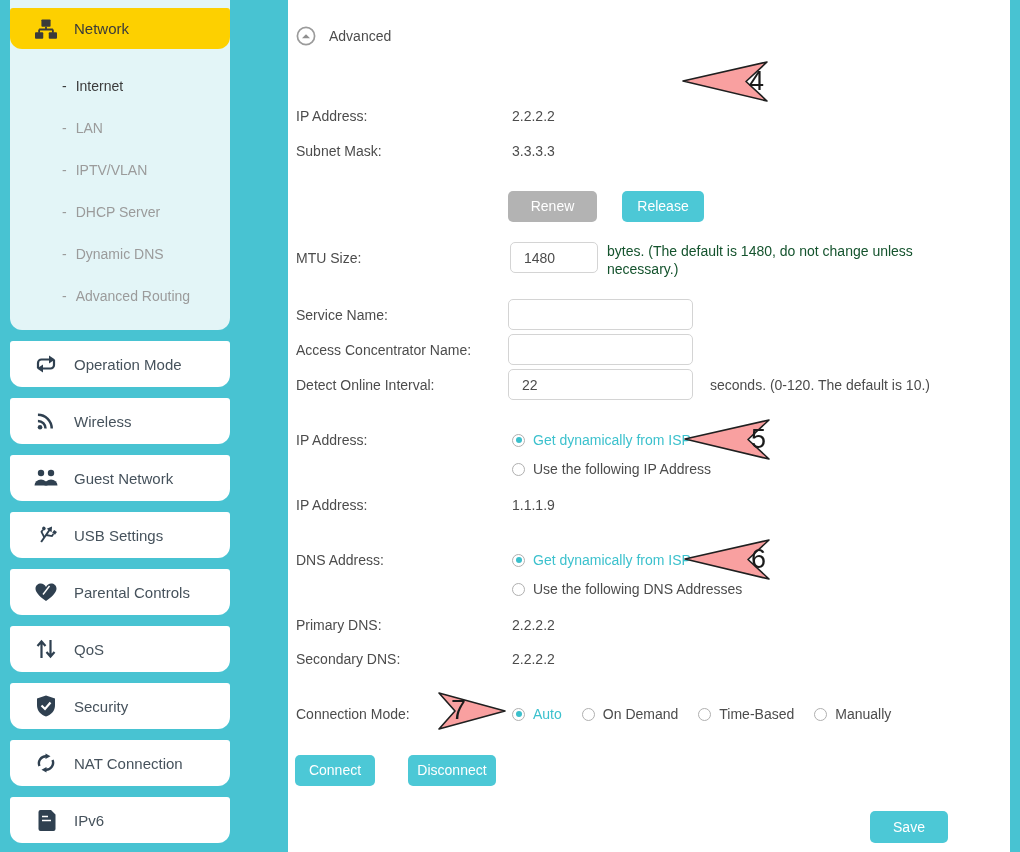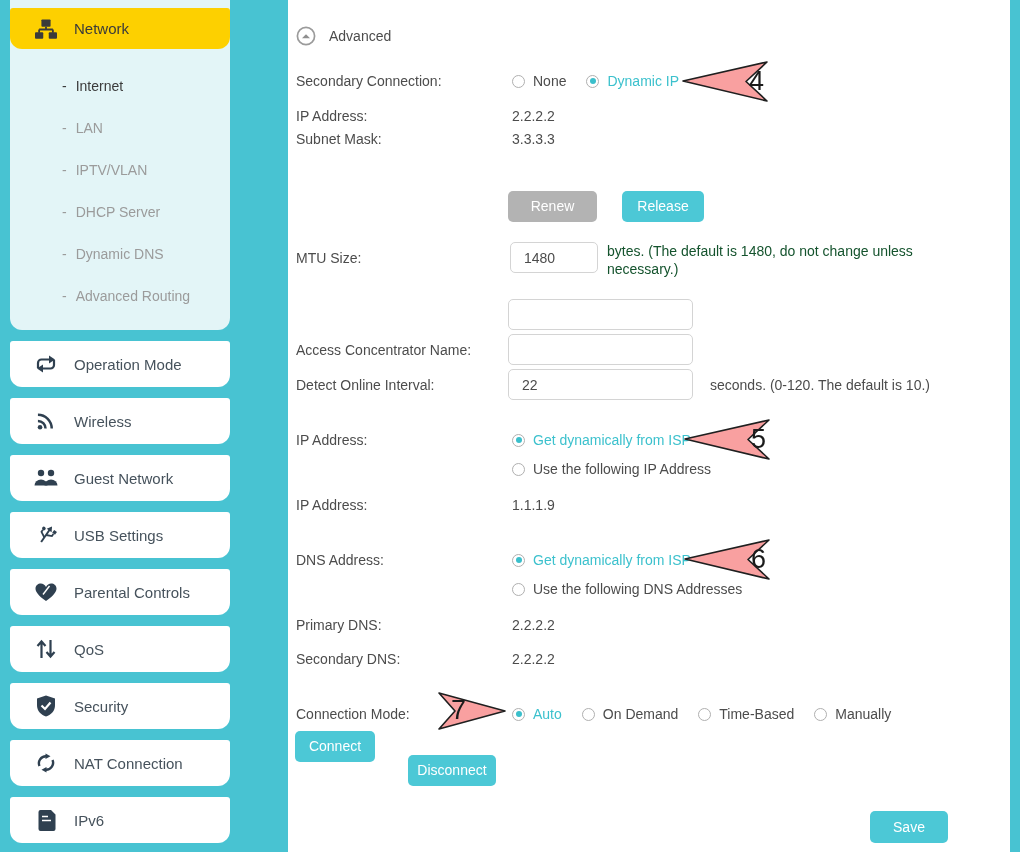--- a/index.html
+++ b/index.html
@@ -66,53 +66,43 @@
 <div class="main-panel">
 
   <div class="adv-header">
     <svg width="20" height="20" viewBox="0 0 20 20">
       <circle cx="10" cy="10" r="8.6" fill="#ffffff" stroke="#9b9b9b" stroke-width="1.7"></circle>
       <path d="M6 12.2 L10 8.2 L14 12.2 Z" fill="#8f8f8f"></path>
     </svg>
     <span class="adv-label">Advanced</span>
   </div>
 
-  <div class="m-row" style="top:70px;">
-    <span class="f-label">Secondary Connection:</span>
-    <div class="f-control">
-      <div class="radio-option">
-        <span class="radio-circle"></span>
-        <span class="opt-label">None</span>
-      </div>
-      <div class="radio-option sel">
-        <span class="radio-circle"></span>
-        <span class="opt-label">Dynamic IP</span>
-      </div>
-    </div>
-  </div>
 
   <div class="m-row" style="top:105px;">
     <span class="f-label">IP Address:</span>
     <span class="f-value">2.2.2.2</span>
   </div>
 
-  <div class="m-row" style="top:128px;text-align:center;">
+  <div class="m-row" style="top:140px;text-align:center;">
     <span class="f-label">Subnet Mask:</span>
     <span class="f-value">3.3.3.3</span>
   </div>
 
   <div class="btn disabled" style="left:220px;top:191px;width:89px;">Renew</div>
   <div class="btn" style="left:334px;top:191px;width:82px;">Release</div>
 
   <div class="m-row" style="top:247px;">
     <span class="f-label">MTU Size:</span>
   </div>
   <input class="text-input" style="left: 222px; top: 242px; width: 88px;" value="1480">
   <div class="mtu-note">bytes. (The default is 1480, do not change unless necessary.)</div>
 
+  <div class="m-row" style="top:304px;">
+    <span class="f-label">Service Name:</span>
+  </div>
   <input class="text-input" style="left: 220px; top: 299px; width: 185px;" value="">
 
   <div class="m-row" style="top:339px;">
     <span class="f-label">Access Concentrator Name:</span>
   </div>
   <input class="text-input" style="left: 220px; top: 334px; width: 185px;" value="">
 
   <div class="m-row" style="top:374px;">
     <span class="f-label">Detect Online Interval:</span>
     <span class="f-note" style="left:414px;">seconds. (0-120. The default is 10.)</span>
@@ -172,21 +162,21 @@
         <span class="radio-circle"></span>
         <span class="opt-label">Time-Based</span>
       </div>
       <div class="radio-option">
         <span class="radio-circle"></span>
         <span class="opt-label">Manually</span>
       </div>
     </div>
   </div>
 
-  <div class="btn" style="left:7px;top:731px;width:80px;">Connect</div>
+  <div class="btn" style="left:7px;top:755px;width:80px;">Connect</div>
   <div class="btn" style="left:120px;top:755px;width:88px;">Disconnect</div>
   <div class="btn" style="left:582px;top:811px;width:78px;height:32px;line-height:32px;">Save</div>
 
   <div class="ann ann-left" style="left:394px;top:61px;">
     <svg width="86" height="41" viewBox="0 0 86 41">
       <polygon points="1,20 85,1 64,20.5 85,40" fill="#f9a0a0" stroke="#1f1f1f" stroke-width="1.6" stroke-linejoin="round"></polygon>
     </svg>
     <span class="num">4</span>
   </div>
   <div class="ann ann-left" style="left:396px;top:419px;">

